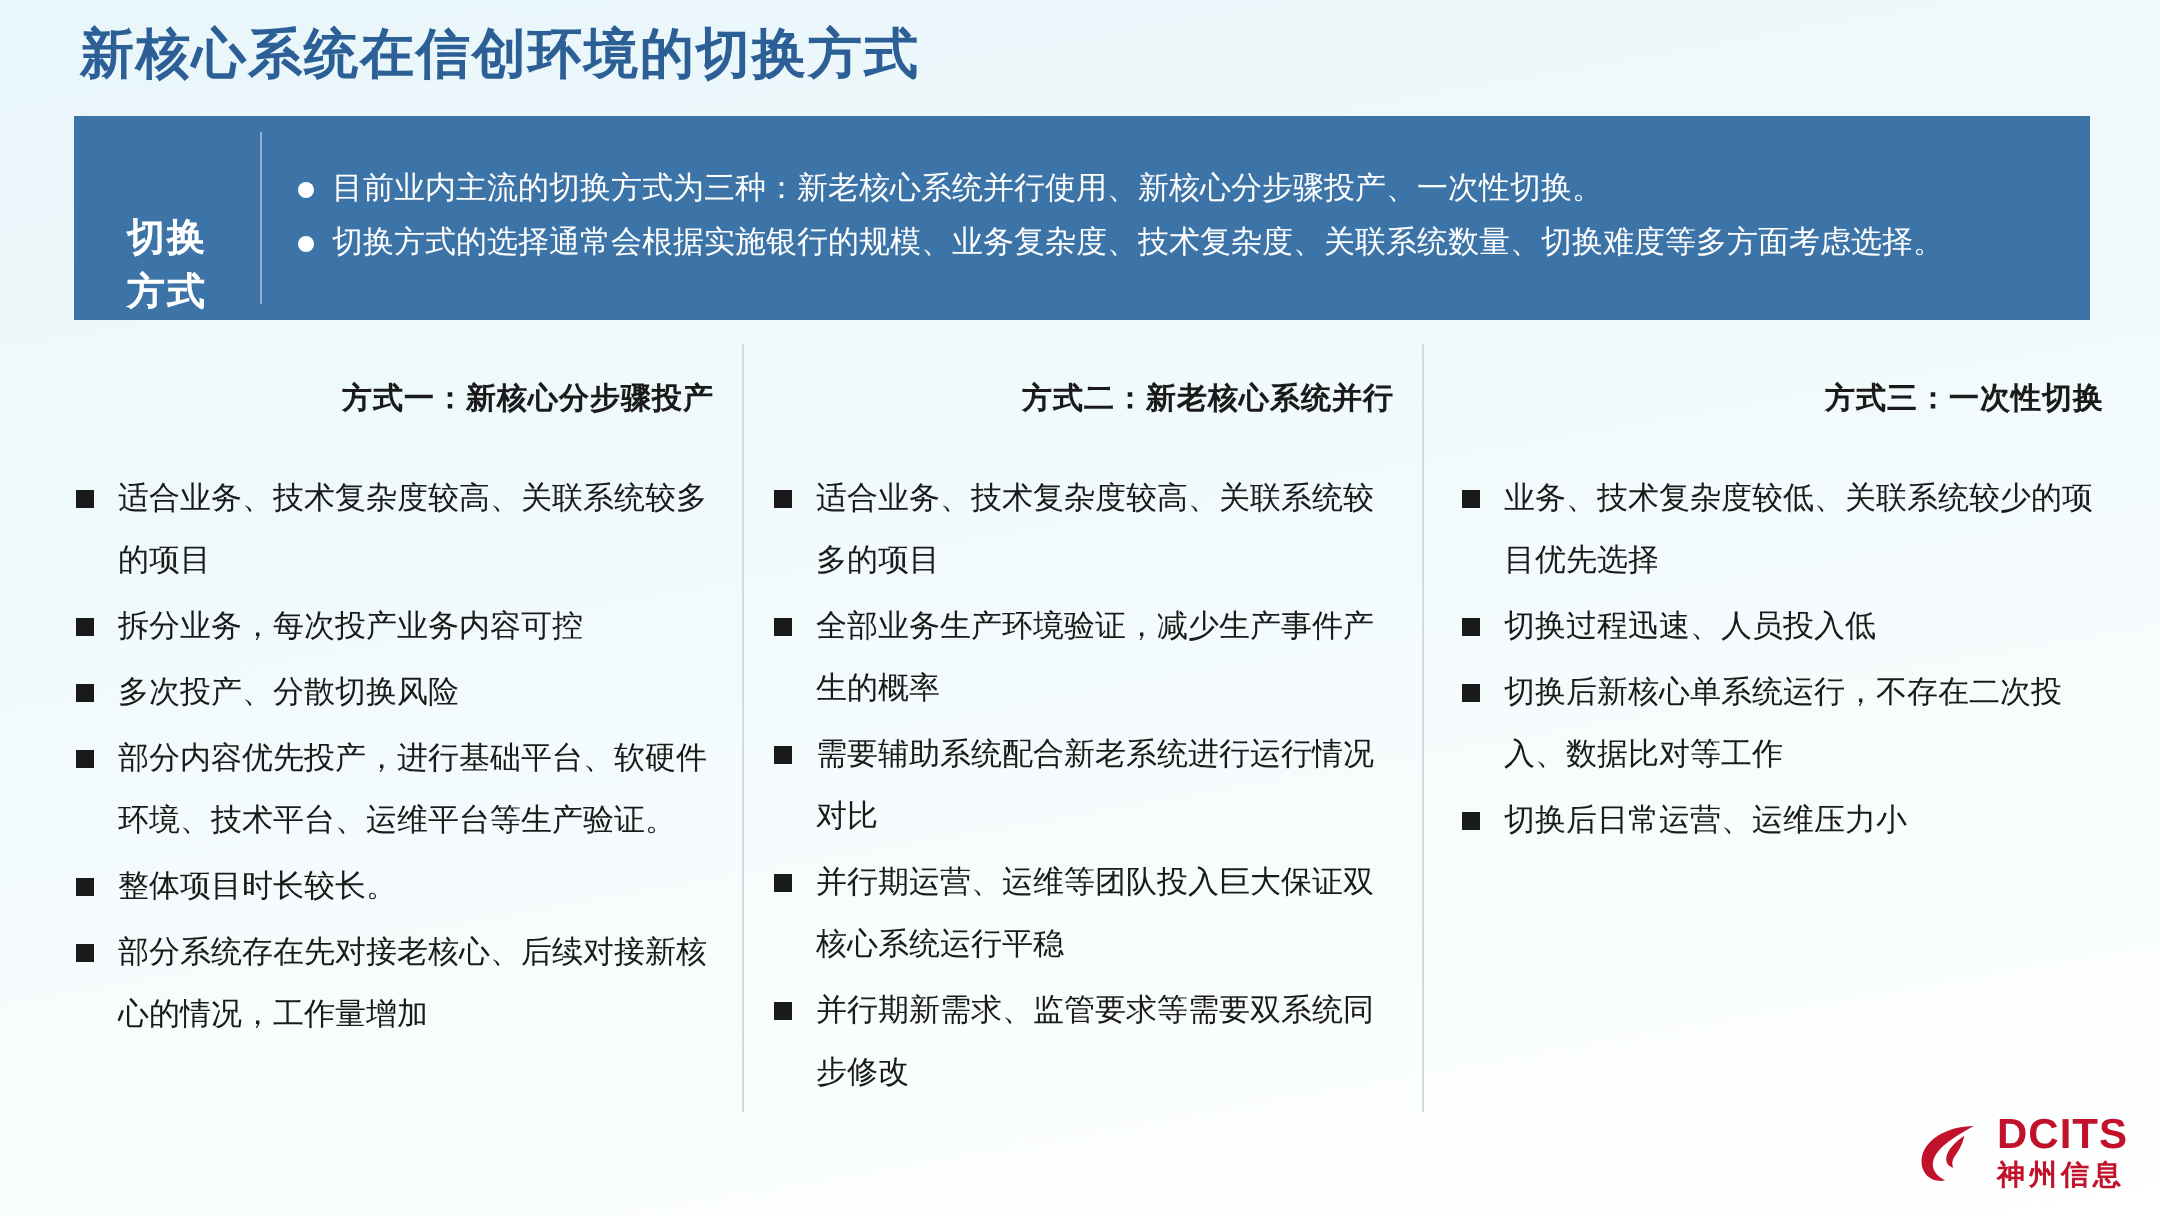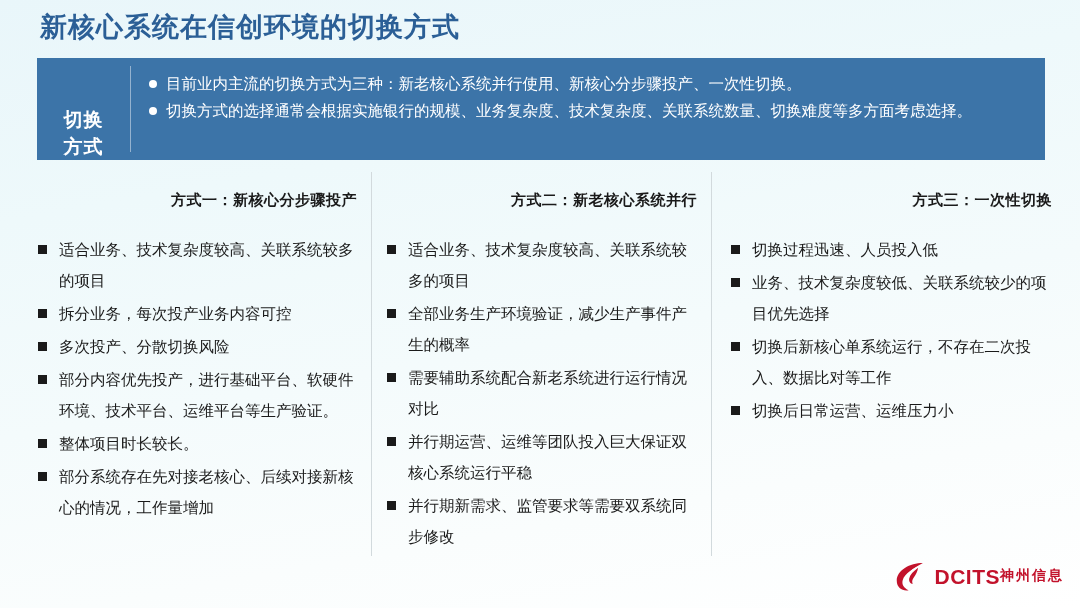--- a/index.html
+++ b/index.html
@@ -61,21 +61,21 @@
     letter-spacing: 1px;
   }
   .band-sep {
     width: 1px;
     flex: 0 0 1px;
     background: rgba(255,255,255,0.45);
     margin: 8px 0 8px 0;
   }
   .band-body {
     flex: 1 1 auto;
-    padding: 12px 16px 6px 18px;
+    padding: 23px 16px 6px 18px;
     box-sizing: border-box;
   }
   .band-item {
     display: flex;
     align-items: flex-start;
     color: #ffffff;
     font-size: 15.5px;
     line-height: 27px;
     margin-bottom: 0px;
   }
@@ -164,20 +164,21 @@
     height: 40px;
   }
   .logo-mark {
     width: 38px;
     height: 38px;
     flex: 0 0 38px;
     margin-right: 5px;
   }
   .logo-text {
     display: flex;
+    flex-direction: column;
     justify-content: center;
   }
   .logo-en {
     font-size: 21px;
     font-weight: bold;
     color: #c2122b;
     letter-spacing: 0.5px;
     line-height: 21px;
     font-family: "Liberation Sans", sans-serif;
   }
@@ -271,25 +272,25 @@
           <span class="bullet-text">并行期新需求、监管要求等需要双系统同步修改</span>
         </li>
       </ul>
     </div>
 
     <div class="col col-3">
       <div class="col-head">方式三：一次性切换</div>
       <ul class="bullets">
         <li class="bullet">
           <span class="bullet-marker"></span>
+          <span class="bullet-text">业务、技术复杂度较低、关联系统较少的项目优先选择</span>
+        </li>
+        <li class="bullet">
+          <span class="bullet-marker"></span>
           <span class="bullet-text">切换过程迅速、人员投入低</span>
-        </li>
-        <li class="bullet">
-          <span class="bullet-marker"></span>
-          <span class="bullet-text">业务、技术复杂度较低、关联系统较少的项目优先选择</span>
         </li>
         <li class="bullet">
           <span class="bullet-marker"></span>
           <span class="bullet-text">切换后新核心单系统运行，不存在二次投入、数据比对等工作</span>
         </li>
         <li class="bullet">
           <span class="bullet-marker"></span>
           <span class="bullet-text">切换后日常运营、运维压力小</span>
         </li>
       </ul>

